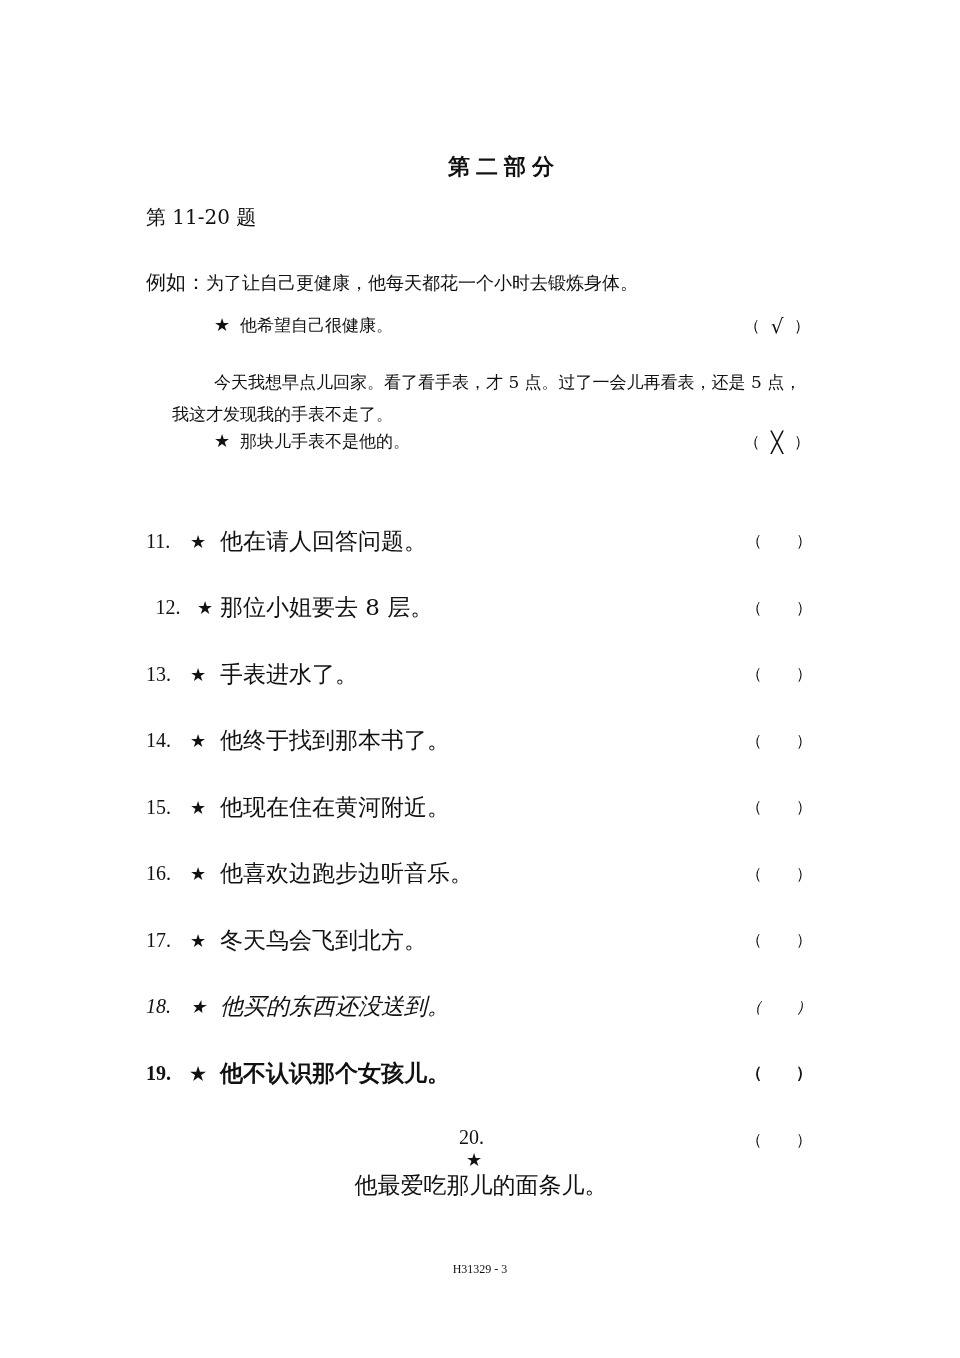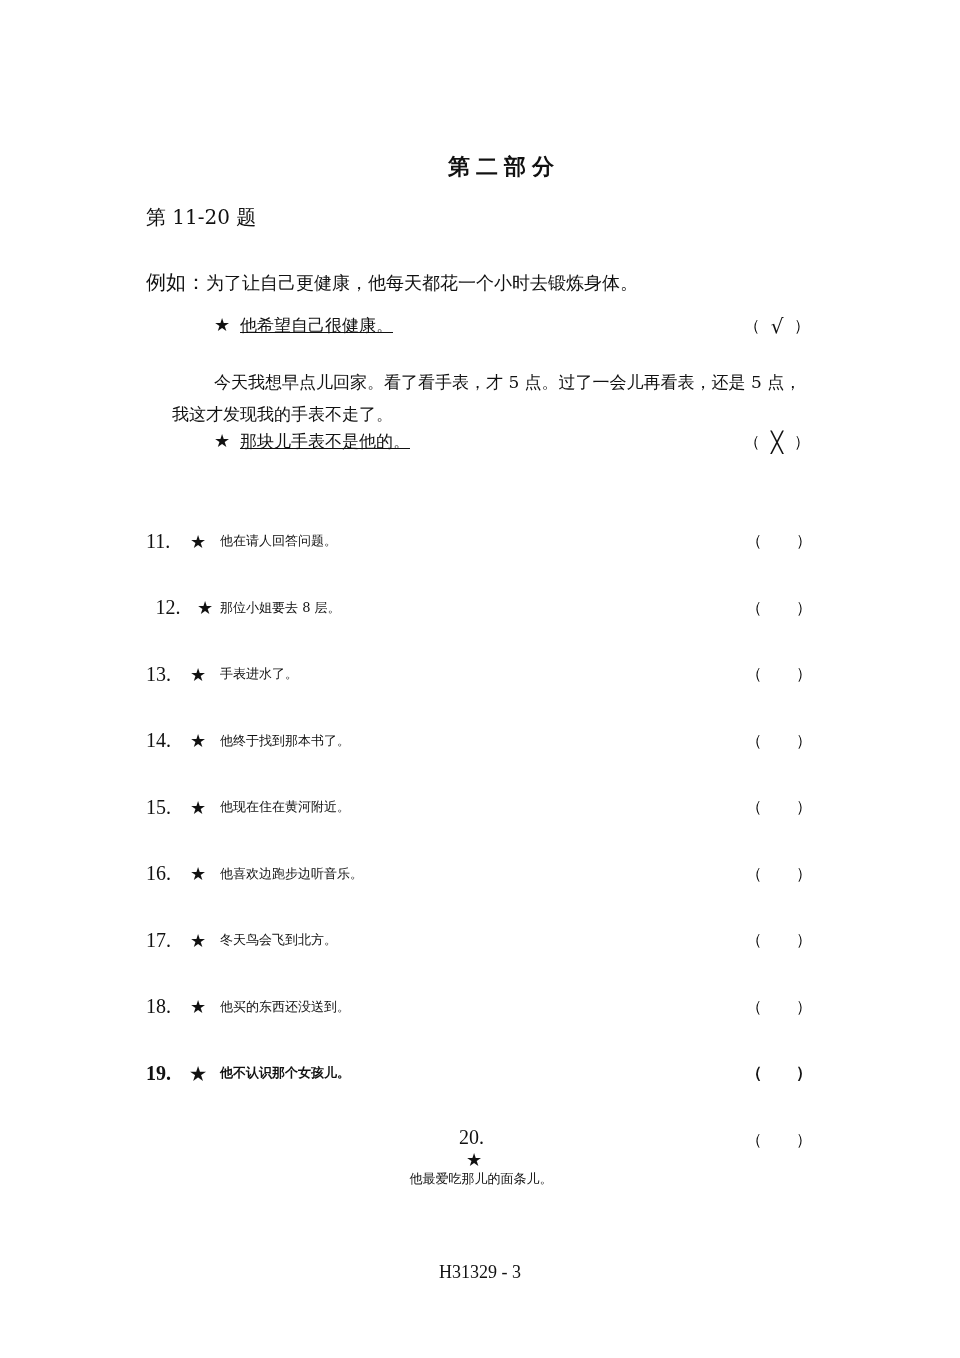--- a/index.html
+++ b/index.html
@@ -11,34 +11,34 @@
     .abs { position: absolute; white-space: nowrap; }
     .section-title {
       left: 0; width: 960px; top: 152px; text-align: center;
       font-size: 22px; font-weight: bold; letter-spacing: 6px;
       font-family: "DejaVu Sans", "Liberation Sans", sans-serif;
       padding-left: 24px;
     }
     .range { left: 146px; top: 204px; font-size: 20px; }
     .ex-intro { left: 146px; top: 269px; font-size: 18px; }
     .ex-intro .label { font-size: 20px; }
-    .stmt { font-size: 17px; text-decoration: underline; }
+    .stmt { font-size: 17px; }
     .star { display: inline-block; width: 26px; font-size: 18px; }
     .paren {
       position: absolute; width: 66px; font-size: 16px;
       display: flex; justify-content: space-between; align-items: center;
     }
     .paren .mark { font-size: 20px; font-family: "DejaVu Sans", sans-serif; }
     .para { left: 172px; top: 366px; width: 646px; font-size: 17px; line-height: 32px; white-space: normal; text-indent: 42px; }
     .q-row { position: absolute; left: 146px; width: 670px; height: 28px; display: flex; align-items: center; }
     .q-num { width: 44px; font-size: 20px; font-family: "Liberation Serif", serif; }
     .q-star { width: 30px; font-size: 18px; }
-    .q-text { font-size: 13px; }
+    .q-text { font-size: 23px; }
     .q-row .paren { right: 4px; top: 4px; }
-    .footer { left: 0; width: 960px; top: 1262px; text-align: center; font-size: 18px; font-family: "Liberation Serif", serif; }
+    .footer { left: 0; width: 960px; top: 1262px; text-align: center; font-size: 12px; font-family: "Liberation Serif", serif; }
   </style>
 </head>
 <body>
 
 <div class="abs section-title">第二部分</div>
 <div class="abs range">第 11-20 题</div>
 
 <div class="abs ex-intro">
   <span class="label">例如：</span><span>为了让自己更健康，他每天都花一个小时去锻炼身体。</span>
 </div>
@@ -120,21 +120,21 @@
     </div>
     <div class="q-row" style="top: 926px;">
       <span class="q-num">17.</span>
       <span class="q-star">★</span>
       <span class="q-text">冬天鸟会飞到北方。</span>
       <span class="paren">
         <span>（</span>
         <span>）</span>
       </span>
     </div>
-    <div class="q-row" style="top: 992.5px;">
+    <div class="q-row" style="top: 992.5px; font-style: italic;">
       <span class="q-num">18.</span>
       <span class="q-star">★</span>
       <span class="q-text">他买的东西还没送到。</span>
       <span class="paren">
         <span>（</span>
         <span>）</span>
       </span>
     </div>
     <div class="q-row" style="top: 1059px; font-weight: bold;">
       <span class="q-num">19.</span>

